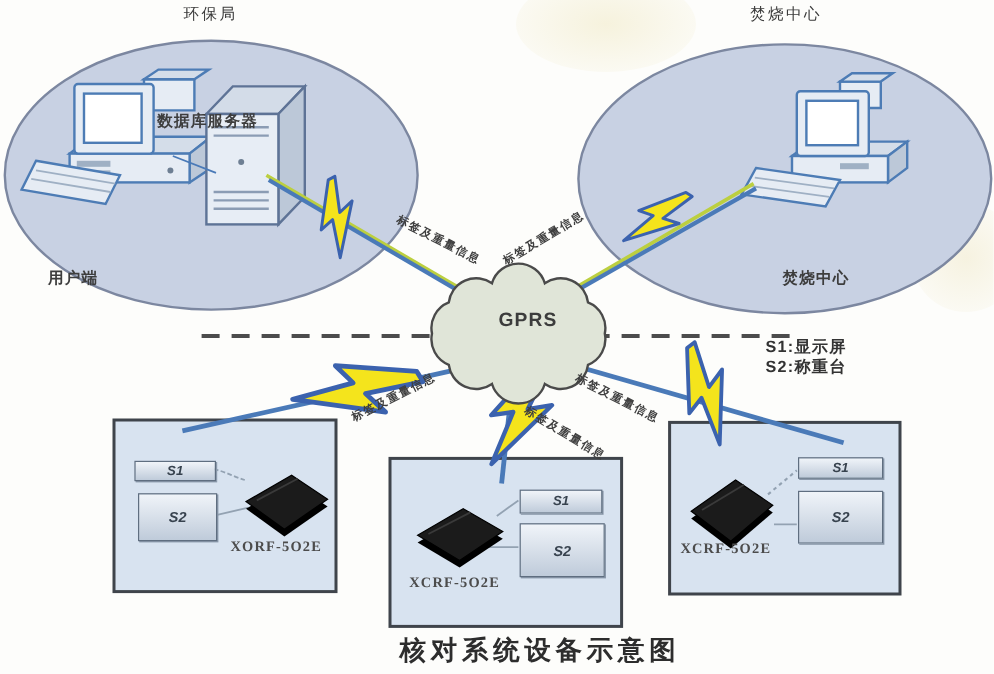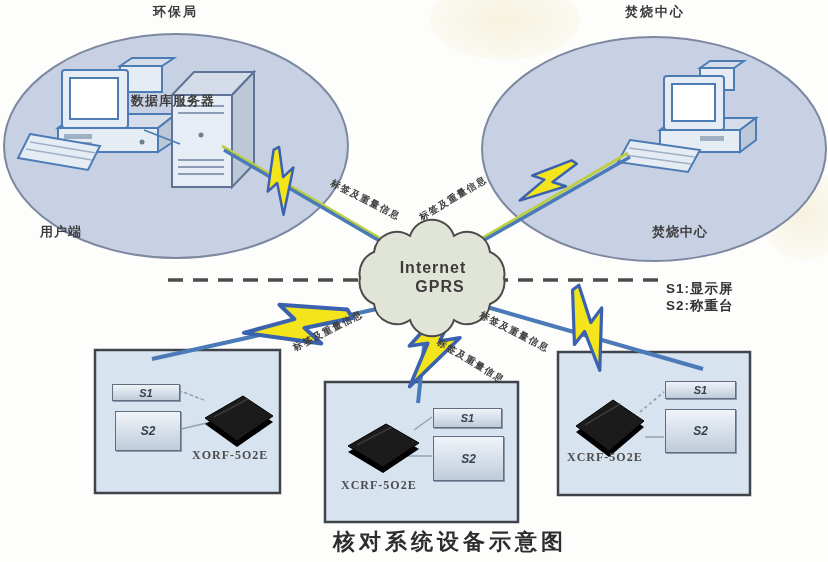--- a/index.html
+++ b/index.html
@@ -1,25 +1,25 @@
 <!DOCTYPE html>
 <html><head>
 <meta charset="utf-8">
 <style>
   html,body{margin:0;padding:0;}
   body{font-family:"Liberation Sans","DejaVu Sans",sans-serif;background:#ffffff;}
   #stage{position:relative;width:828px;height:562px;background:#fdfdfb;overflow:hidden;}
   #diagram-svg{position:absolute;left:0;top:0;}
   .txt{position:absolute;color:#333;white-space:nowrap;}
-  .title{font-size:13px;font-weight:bold;color:#3a3a3a;letter-spacing:2px;text-align:center;}
+  .title{font-size:13px;font-weight:normal;color:#3a3a3a;letter-spacing:2px;text-align:center;}
   .lbl{font-size:13px;font-weight:bold;color:#3d3d3d;letter-spacing:1px;margin-top:42px;}
   .cloud-text{left:372px;top:258px;width:122px;text-align:center;font-size:16px;
     font-weight:bold;color:#3c3c3c;line-height:19px;letter-spacing:1px;}
   .cloud-text .l2{padding-left:14px;}
-  .legend{left:666px;top:280px;font-size:13.5px;font-weight:bold;color:#333;
+  .legend{left:638px;top:280px;font-size:13.5px;font-weight:bold;color:#333;
     line-height:17px;letter-spacing:1px;}
   .caption{left:330px;top:527px;width:240px;text-align:center;font-size:22px;
     font-weight:bold;color:#2d2d2d;letter-spacing:4px;}
   .rl{position:absolute;font-size:9.5px;font-weight:600;color:#3e3e3e;
     letter-spacing:1.5px;white-space:nowrap;transform-origin:0 0;}
   .sbox{position:absolute;background:linear-gradient(180deg,#f0f4f9,#bfcbda);
     border:1.6px solid #5f6e80;box-shadow:1px 1px 0 #8b99ab;display:flex;
     align-items:center;justify-content:center;font-weight:bold;color:#37424e;font-style:italic;}
   .model{position:absolute;font-size:12px;font-weight:600;color:#4c4c4c;letter-spacing:1px;font-family:Liberation Serif, serif;}
   .blob{position:absolute;border-radius:50%;pointer-events:none;}
@@ -132,21 +132,20 @@
              A23,23 0 0 1 454,236 Z" fill="#e0e5d8" stroke="#4a4a4a" stroke-width="2"></path>
   </svg>
 
   <div class="txt title" style="left:128px;top:3px;width:95px;">环保局</div>
   <div class="txt title" style="left:605px;top:3px;width:100px;">焚烧中心</div>
   <div class="txt lbl" style="left:131px;top:50px;">数据库服务器</div>
   <div class="txt lbl" style="left:40px;top:181px;">用户端</div>
   <div class="txt lbl" style="left:652px;top:181px;">焚烧中心</div>
 
   <div class="txt cloud-text">
-    <div>Internet</div>
     <div class="l2">GPRS</div>
   </div>
 
   <div class="txt legend">
     <div>S1:显示屏</div>
     <div>S2:称重台</div>
   </div>
 
   <div class="rl" style="left:334px;top:177px;transform:rotate(27deg);">标签及重量信息</div>
   <div class="rl" style="left:417px;top:213px;transform:rotate(-31deg);">标签及重量信息</div>

